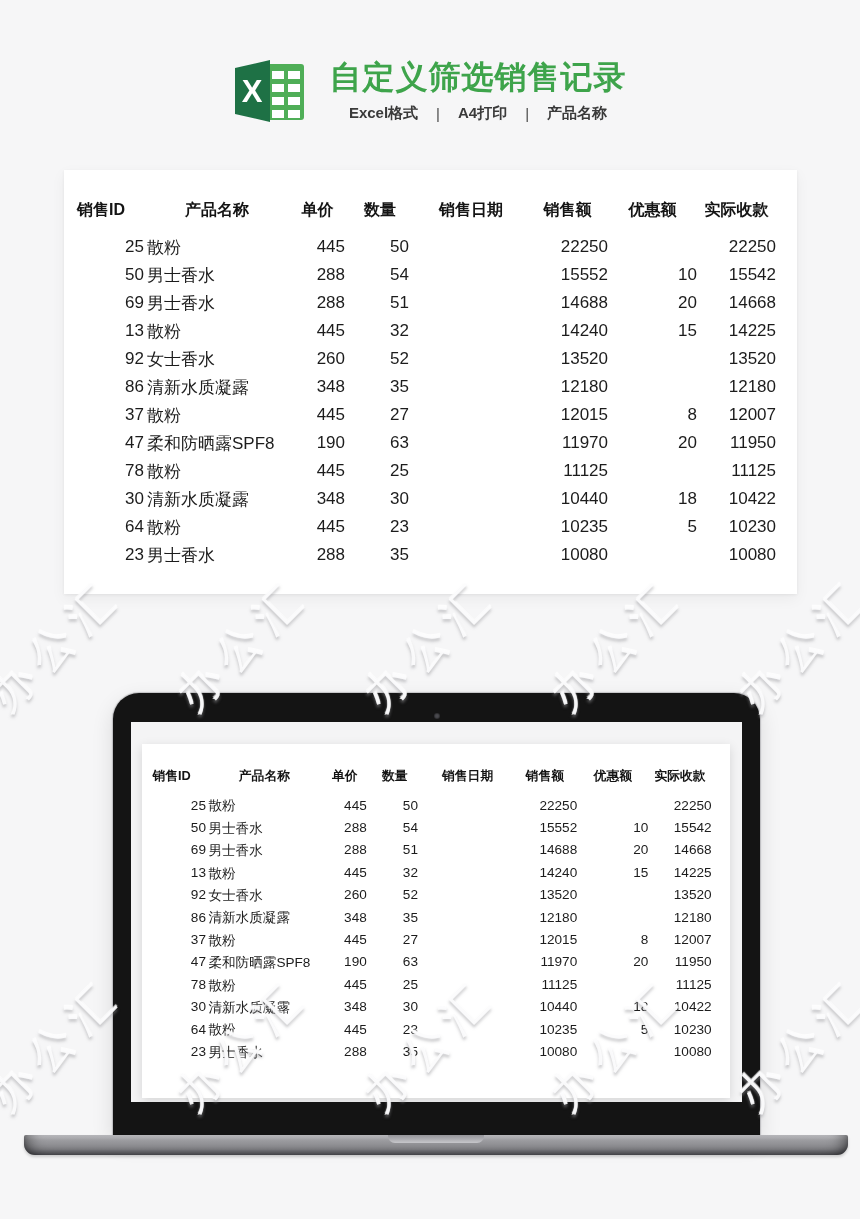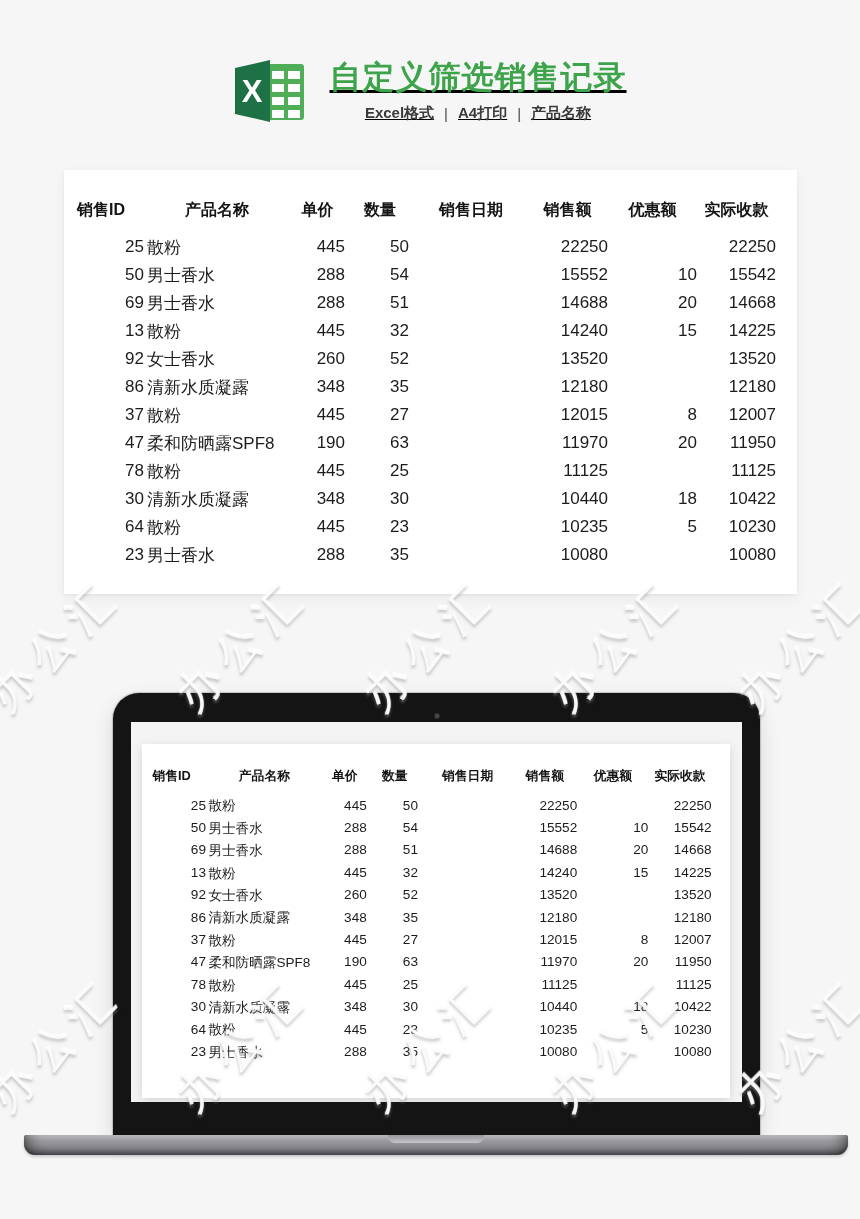--- a/index.html
+++ b/index.html
@@ -3,23 +3,23 @@
 <meta charset="utf-8">
 <style>
   * { margin:0; padding:0; box-sizing:border-box; }
   html,body { background:#f6f6f7; }
   body { font-family:"Liberation Sans","DejaVu Sans",sans-serif; }
   .stage { position:relative; width:860px; height:1219px; margin:0 auto; background:#f6f6f7; overflow:hidden; }
 
   
   .hdr { position:absolute; top:58px; left:0; width:100%; display:flex; justify-content:center; align-items:flex-start; gap:24px; }
   .logo { width:72px; height:66px; display:block; }
-  .hdr-text { display:flex; flex-direction:column; align-items:center;text-decoration:underline; }
+  .hdr-text { display:flex; flex-direction:column; align-items:center; }
   .title { font-size:32px; font-weight:700; color:#3ea44b; line-height:1.2; letter-spacing:1px; }
-  .subtitle { margin-top:8px; font-size:15px; font-weight:700; color:#3a3a3a; display:flex; align-items:center; gap:10px; }
+  .subtitle { margin-top:8px; font-size:15px; font-weight:700; color:#3a3a3a; display:flex; align-items:center; gap:18px; }
   .subtitle .sep { color:#4a4a4a; font-weight:400; }
 
   
   .card { position:absolute; left:64px; top:170px; width:733px; height:424px; background:#ffffff;
           box-shadow:0 1px 3px rgba(0,0,0,0.06), 0 5px 14px rgba(0,0,0,0.05); }
 
   
   .sheet { padding:30px 0 0 12px; }
   .sales { border-collapse:collapse; table-layout:fixed; width:700px; }
   .sales th { font-size:16px; font-weight:700; color:#141414; height:28px; padding:0 0 12px 0;

